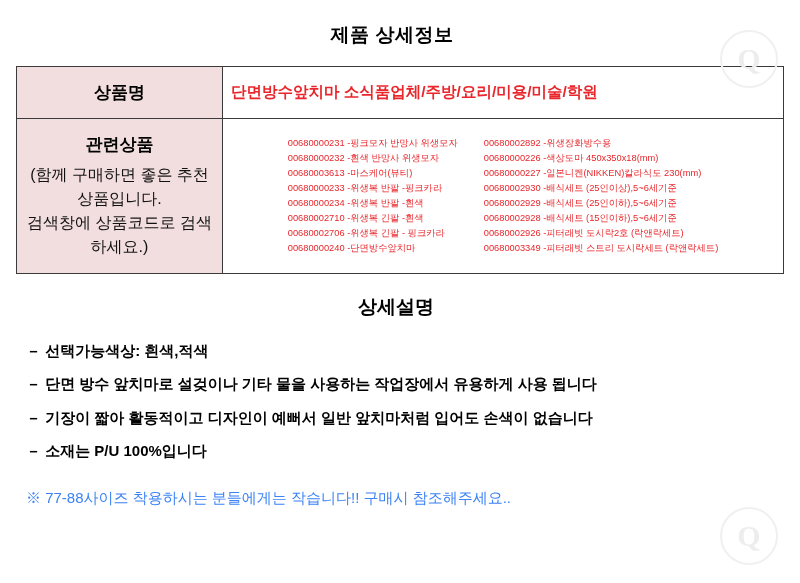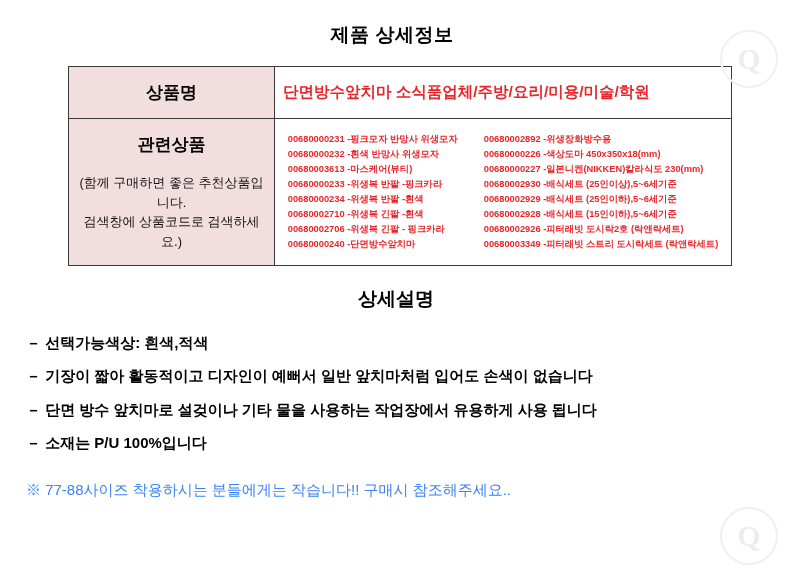--- a/index.html
+++ b/index.html
@@ -40,44 +40,44 @@
     text-align: center;
     font-size: 19px;
     font-weight: bold;
     color: #000;
     padding: 22px 16px 18px 0;
     letter-spacing: 0.5px;
   }
 
   
   .info-table {
-    width: 664px;
+    width: 768px;
     margin: 0 auto;
     border-collapse: collapse;
     table-layout: fixed;
   }
   .info-table td {
     border: 1px solid #3a3a3a;
     vertical-align: middle;
   }
   .label-cell {
     width: 193px;
     background: #f2dede;
     text-align: center;
     font-size: 17px;
     font-weight: bold;
     color: #000;
     padding: 14px 6px;
   }
   .label-sub {
     display: block;
-    font-size: 13px;
+    font-size: 16px;
     font-weight: normal;
     line-height: 1.5;
-    margin-top: 17px;
+    margin-top: 7px;
     color: #111;
   }
   .value-cell {
     text-align: left;
     color: #e8262b;
     font-size: 15.5px;
     font-weight: bold;
     padding: 14px 8px;
   }
   .value-cell.big {
@@ -87,21 +87,20 @@
     padding: 9px 4px 9px 4px;
   }
   .codes-grid {
     display: flex;
     justify-content: center;
     gap: 26px;
   }
   .codes-col {
     display: flex;
     flex-direction: column;
-    font-weight: bold;
   }
   .code-line {
     font-size: 9.3px;
     color: #e8262b;
     line-height: 1.62;
     white-space: nowrap;
     font-family: "Liberation Sans", sans-serif;
   }
 
   
@@ -180,20 +179,20 @@
           </div>
         </td>
       </tr>
     </tbody>
   </table>
 
   <div class="detail-title">상세설명</div>
 
   <div class="detail-list">
     <div class="detail-item">－ 선택가능색상: 흰색,적색</div>
+    <div class="detail-item">－ 단면 방수 앞치마로 설겆이나 기타 물을 사용하는 작업장에서 유용하게 사용 됩니다</div>
     <div class="detail-item">－ 기장이 짧아 활동적이고 디자인이 예뻐서 일반 앞치마처럼 입어도 손색이 없습니다</div>
-    <div class="detail-item">－ 단면 방수 앞치마로 설겆이나 기타 물을 사용하는 작업장에서 유용하게 사용 됩니다</div>
     <div class="detail-item">－ 소재는 P/U 100%입니다</div>
   </div>
 
   <div class="note">※ 77-88사이즈 착용하시는 분들에게는 작습니다!! 구매시 참조해주세요..</div>
 
 </div>
 
 </body></html>

